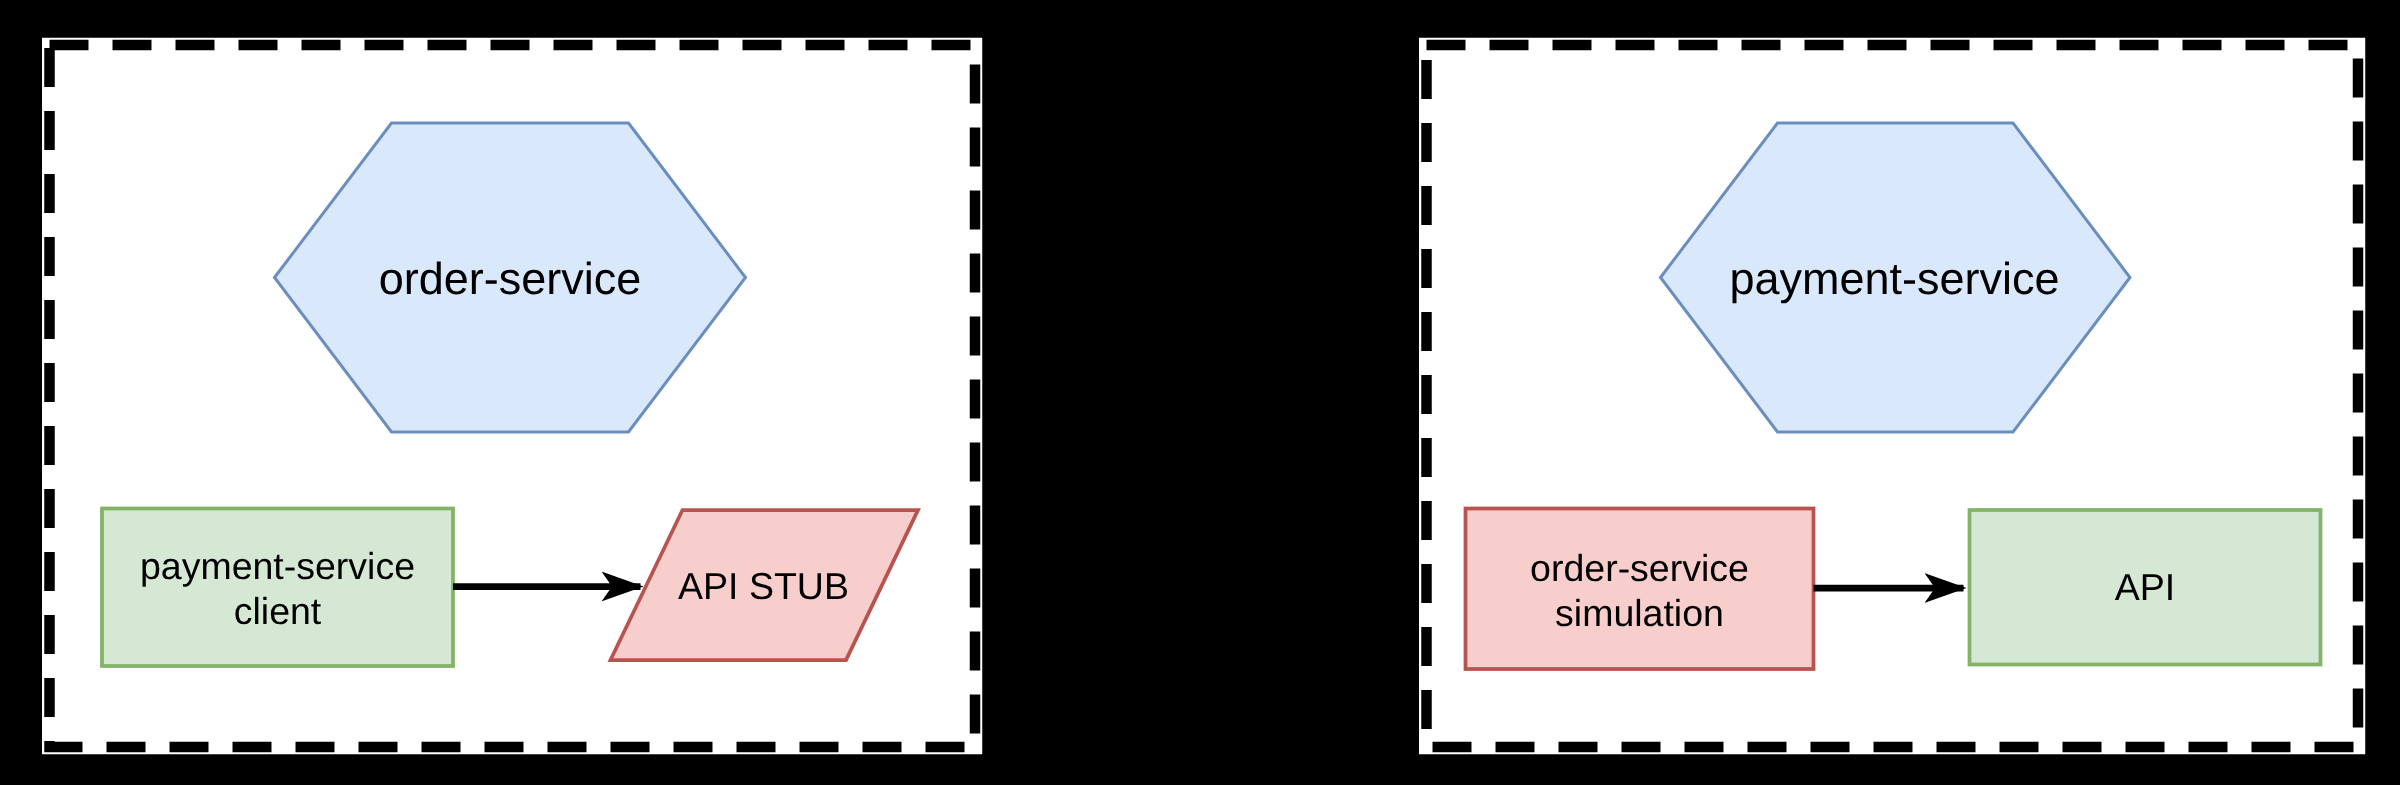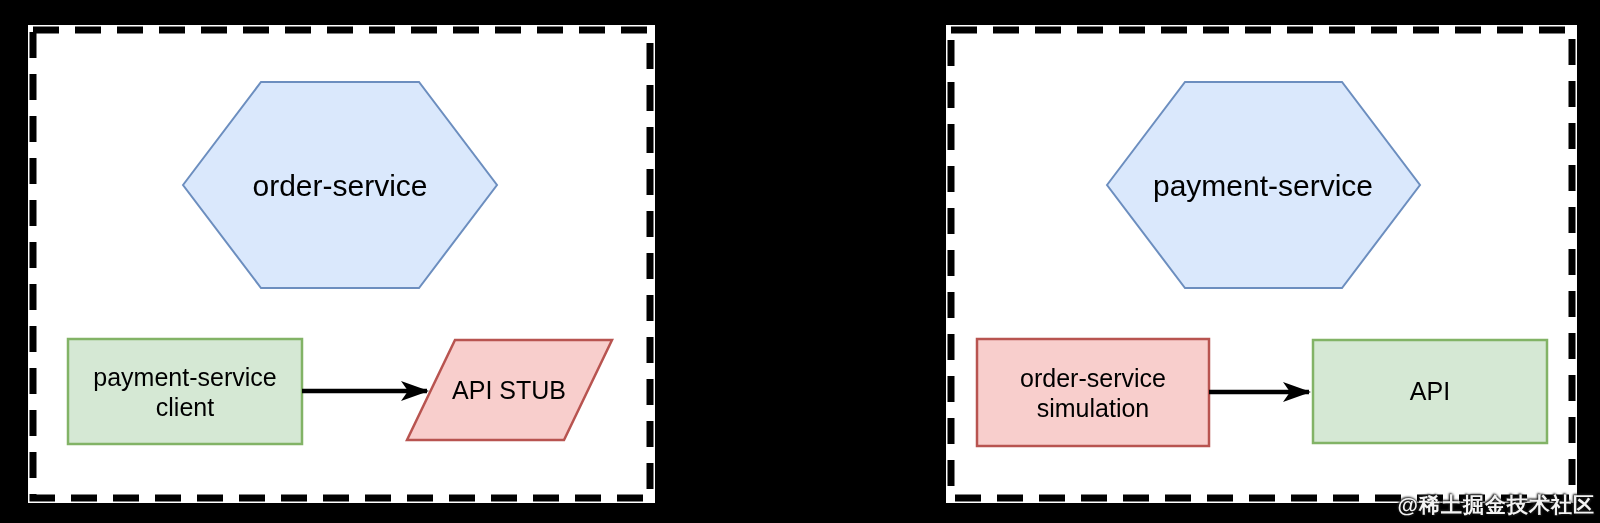--- a/index.html
+++ b/index.html
@@ -83,14 +83,13 @@
     <rect x="31" y="314" width="232" height="107" stroke-width="2.5" fill="#f8cecc" stroke="#b85450"></rect>
     <text x="147" y="362" class="box-label" fill="#000000">order-service</text>
     <text x="147" y="392" class="box-label" fill="#000000">simulation</text>
 
     <line x1="263" y1="367" x2="363" y2="367" stroke-width="4.5" marker-end="url(#arrowhead-right)" stroke="#000000"></line>
 
     <rect x="367" y="315" width="234" height="103" stroke-width="2.5" fill="#d5e8d4" stroke="#82b366"></rect>
     <text x="484" y="375" class="box-label" fill="#000000">API</text>
   </svg>
 
-  <div class="watermark">@稀土掘金技术社区</div>
 </div>
 
 </body></html>

